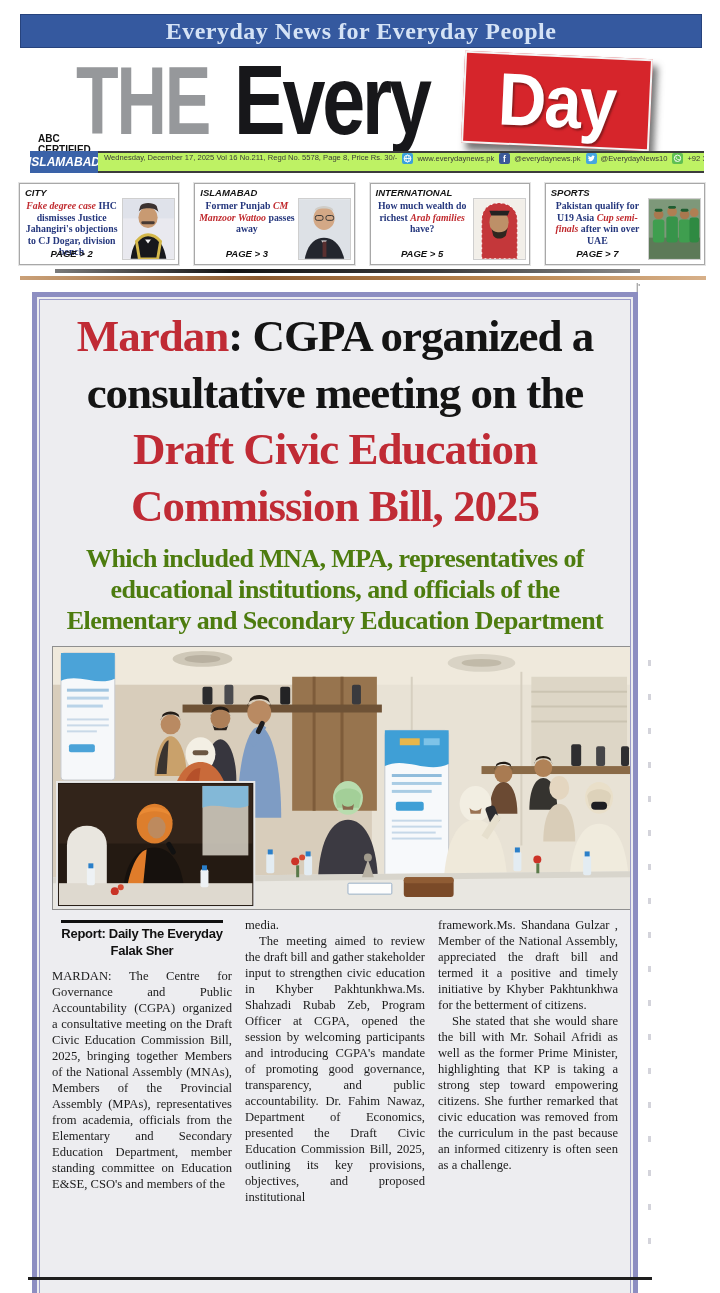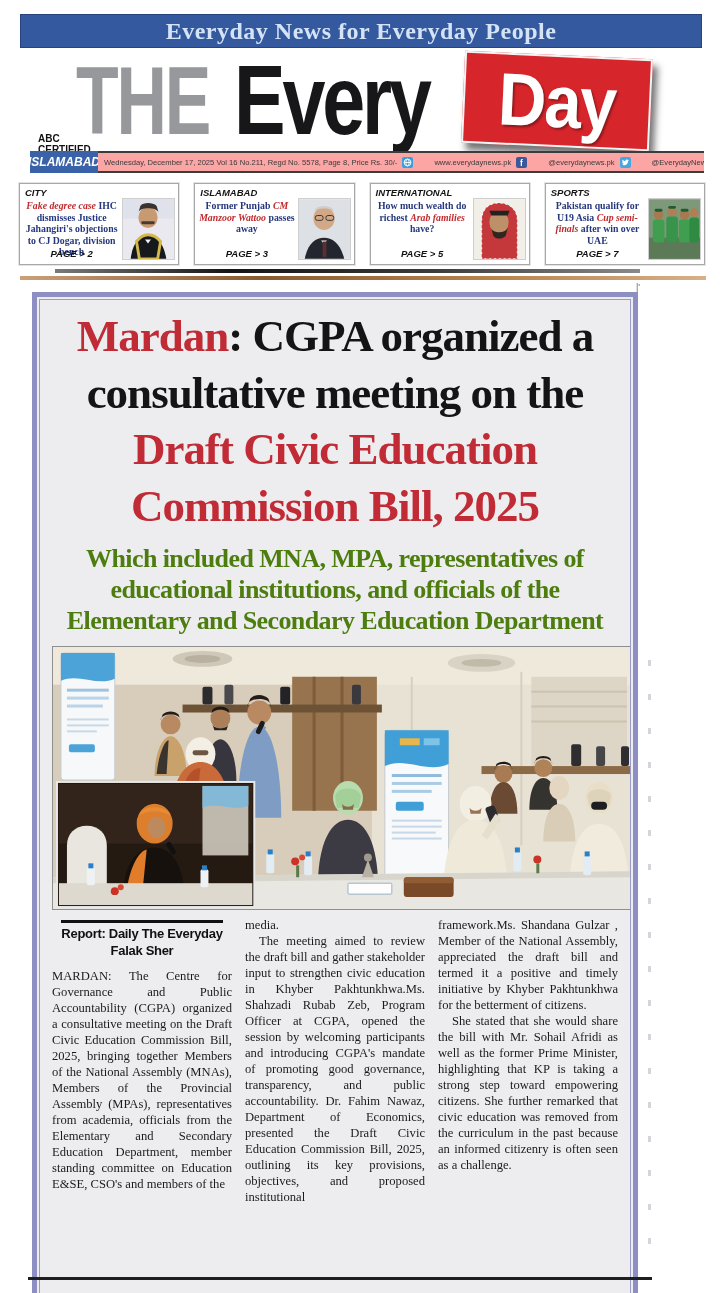--- a/index.html
+++ b/index.html
@@ -27,24 +27,24 @@
     color:#fff; transform:scaleX(.9); letter-spacing:-2px; text-shadow:2px 2px 2px rgba(90,20,20,.6); }
 
   .abc-cert { position:absolute; left:38px; top:133px; font-family:"Liberation Sans",sans-serif;
     font-weight:bold; font-size:10px; line-height:1.1; color:#111; }
 
   
   .dateline { position:absolute; left:30px; top:151px; width:674px; height:22px; display:flex; }
   .city-chip { background:#3a62a8; color:#fff; font-family:"Liberation Sans",sans-serif;
     font-weight:bold; font-style:italic; font-size:12px; width:68px; display:flex; align-items:center;
     justify-content:center; flex:0 0 auto; }
-  .date-strip { flex:1; border-top:2px solid #3c3c3c; border-bottom:2px solid #3c3c3c; background:#fca5a5;
-    display:flex; align-items:center; gap:5px; padding:0 6px; font-family:"Liberation Sans",sans-serif;
+  .date-strip { flex:1; border-top:2px solid #3c3c3c; border-bottom:2px solid #3c3c3c; background:#bef264;
+    display:flex; align-items:flex-start; gap:5px; padding:0 6px; font-family:"Liberation Sans",sans-serif;
     font-size:7.6px; color:#3a3a3a; white-space:nowrap; overflow:hidden; }
-  .soc { display:flex; align-items:center; gap:21px; }
+  .soc { display:flex; align-items:center; gap:4px; }
   .soc svg { display:block; }
 
   
   .briefs { position:absolute; left:19px; top:183px; width:686px; height:82px; display:flex; gap:15px; }
   .brief { position:relative; flex:1; background:#fff; border:1px solid #a8a8a8;
     box-shadow:0 0 0 1px #e4e4e4; }
   .brief-label { position:absolute; left:5px; top:3px; font-family:"Liberation Sans",sans-serif;
     font-style:italic; font-weight:bold; font-size:9.5px; color:#141414; }
   .brief-text { position:absolute; left:3px; right:58px; top:16px; text-align:center;
     font-family:"Liberation Serif",serif; font-weight:bold; font-size:9.8px; line-height:1.18; color:#25377d; }

